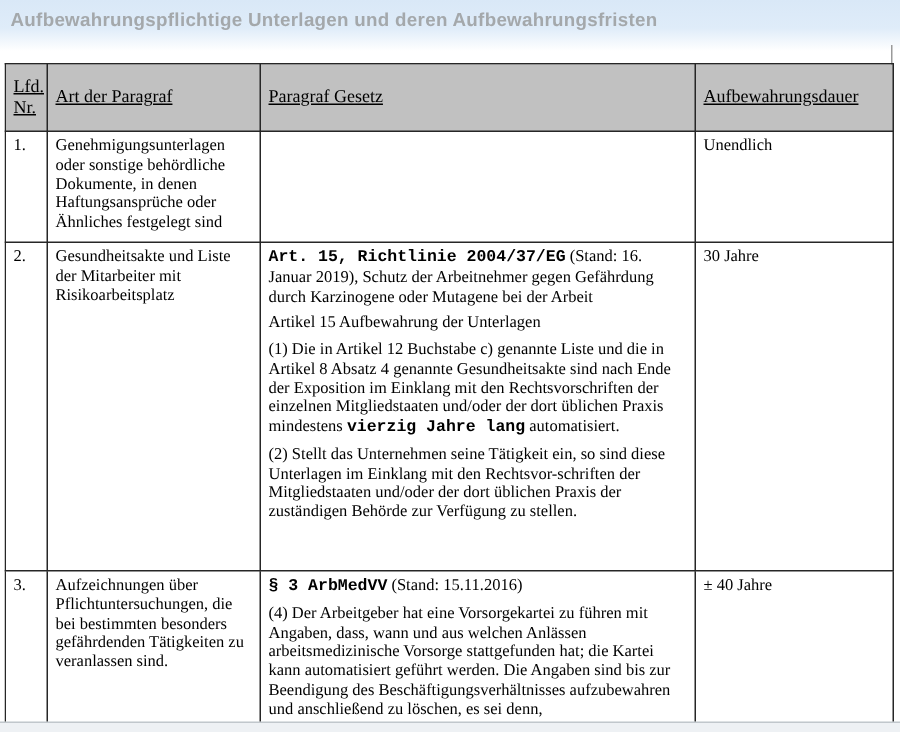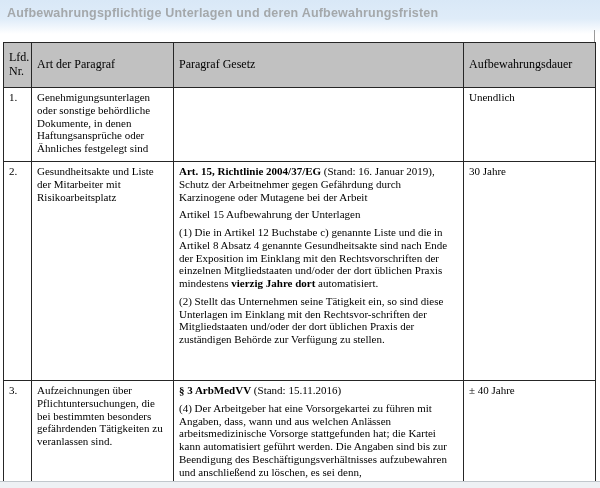--- a/index.html
+++ b/index.html
@@ -42,27 +42,28 @@
     vertical-align:top;
     text-align:left;
     overflow:hidden;
   }
   th{
     background:#c1c1c1;
     font-weight:normal;
     font-size:12px;
     height:38px;
     vertical-align:middle;
+    text-decoration:underline;
   }
   tr.row-1{height:74px;}
   tr.row-2{height:219px;}
   tr.row-3{height:130px;}
   .para{margin:0 0 5px 0;}
   .para:last-child{margin-bottom:0;}
-  .para b{font-weight:bold;}
+  .para b{font-weight:bold;font-family:Liberation Mono, monospace;}
   
   .bottom-strip{
     position:absolute;left:0;bottom:0;width:600px;height:6px;
     background:#eef1f4;
     border-top:1px solid rgba(110,120,130,.35);
   }
 </style>
 </head>
 <body>
 
@@ -94,21 +95,21 @@
         <td>Genehmigungsunterlagen oder sonstige behördliche Dokumente, in denen Haftungsansprüche oder Ähnliches festgelegt sind</td>
         <td></td>
         <td>Unendlich</td>
       </tr>
       <tr class="row-2">
         <td>2.</td>
         <td>Gesundheitsakte und Liste der Mitarbeiter mit Risikoarbeitsplatz</td>
         <td>
             <div class="para"><b>Art. 15, Richtlinie 2004/37/EG</b><span> (Stand: 16. Januar 2019), Schutz der Arbeitnehmer gegen Gefährdung durch Karzinogene oder Mutagene bei der Arbeit</span></div>
             <div class="para"><span>Artikel 15 Aufbewahrung der Unterlagen</span></div>
-            <div class="para"><span>(1) Die in Artikel 12 Buchstabe c) genannte Liste und die in Artikel 8 Absatz 4 genannte Gesundheitsakte sind nach Ende der Exposition im Einklang mit den Rechtsvorschriften der einzelnen Mitgliedstaaten und/oder der dort üblichen Praxis mindestens </span><b>vierzig Jahre dort</b><span> automatisiert.</span></div>
+            <div class="para"><span>(1) Die in Artikel 12 Buchstabe c) genannte Liste und die in Artikel 8 Absatz 4 genannte Gesundheitsakte sind nach Ende der Exposition im Einklang mit den Rechtsvorschriften der einzelnen Mitgliedstaaten und/oder der dort üblichen Praxis mindestens </span><b>vierzig Jahre lang</b><span> automatisiert.</span></div>
             <div class="para"><span>(2) Stellt das Unternehmen seine Tätigkeit ein, so sind diese Unterlagen im Einklang mit den Rechtsvor-schriften der Mitgliedstaaten und/oder der dort üblichen Praxis der zuständigen Behörde zur Verfügung zu stellen.</span></div>
           </td>
         <td>30 Jahre</td>
       </tr>
       <tr class="row-3">
         <td>3.</td>
         <td>Aufzeichnungen über Pflichtuntersuchungen, die bei bestimmten besonders gefährdenden Tätigkeiten zu veranlassen sind.</td>
         <td>
             <div class="para"><b>§ 3 ArbMedVV</b><span> (Stand: 15.11.2016)</span></div>
             <div class="para"><span>(4) Der Arbeitgeber hat eine Vorsorgekartei zu führen mit Angaben, dass, wann und aus welchen Anlässen arbeitsmedizinische Vorsorge stattgefunden hat; die Kartei kann automatisiert geführt werden. Die Angaben sind bis zur Beendigung des Beschäftigungsverhältnisses aufzubewahren und anschließend zu löschen, es sei denn,</span></div>

